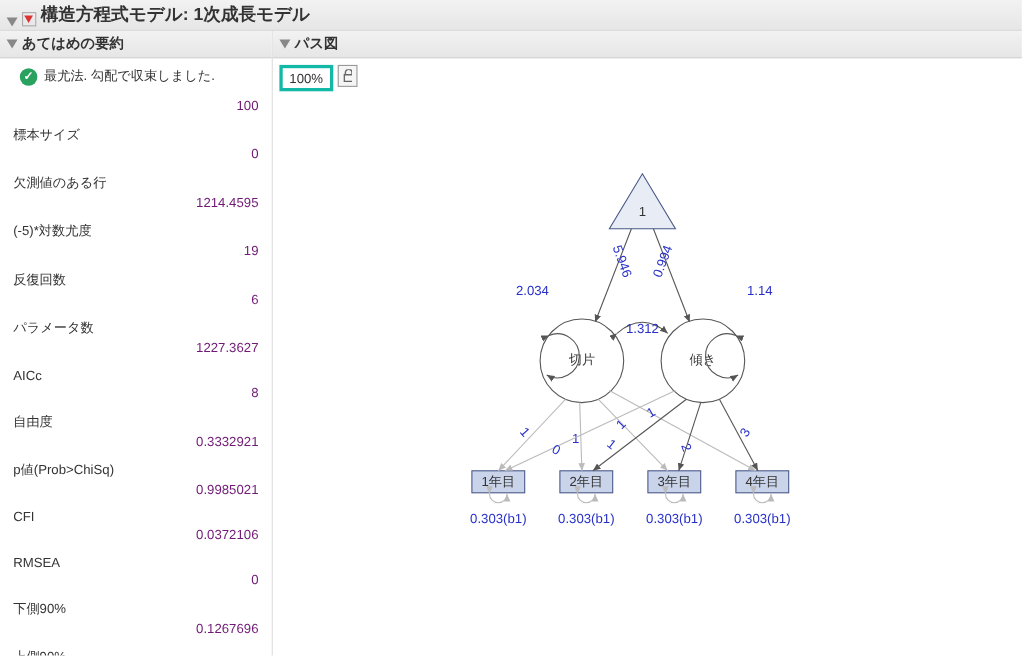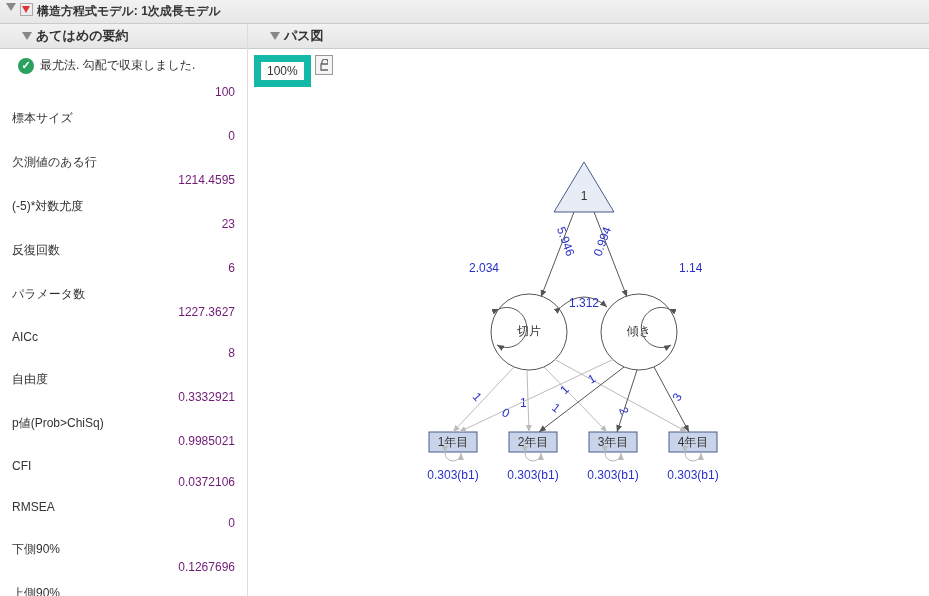--- a/index.html
+++ b/index.html
@@ -10,24 +10,24 @@
     color: #333;
     width: 929px;
     height: 596px;
     overflow: hidden;
   }
   .title-bar {
     background: linear-gradient(#f2f2f2, #e6e6e6);
     border-bottom: 1px solid #ccc;
     padding: 3px 6px;
     display: flex;
-    align-items: flex-start;
+    align-items: flex-end;
     gap: 4px;
     font-weight: bold;
-    font-size: 12px;
+    font-size: 16px;
   }
   .tri {
     width: 0; height: 0;
     border-left: 5px solid transparent;
     border-right: 5px solid transparent;
     border-top: 8px solid #888;
     cursor: pointer;
   }
   .redtri {
     width: 0; height: 0;
@@ -52,21 +52,21 @@
     width: 248px;
     border-right: 1px solid #ddd;
     padding: 0;
   }
   .col-right {
     flex: 1;
   }
   .section-header {
     background: linear-gradient(#f2f2f2, #e6e6e6);
     border-bottom: 1px solid #ccc;
-    padding: 3px 22px;
+    padding: 3px 6px;
     display: flex;
     align-items: center;
     gap: 4px;
     font-weight: bold;
     font-size: 13px;
   }
   .summary-body { padding: 8px 12px; }
   .converge-row { display: flex; align-items: center; gap: 6px; margin-bottom: 10px; margin-left: 6px; }
   .check-icon {
     width: 16px; height: 16px; border-radius: 50%;
@@ -76,21 +76,21 @@
   }
   .stat-table { width: 100%; }
   .stat-row { display: flex; justify-content: space-between; padding: 1px 0; }
   .stat-label { color: #333; margin-top: 25px; }
   .stat-val { color: #701a75; text-align: right; }
   .diagram-area {
     padding: 6px;
     position: relative;
   }
   .zoom-box {
-    border: 7px solid #14b8a6;
+    border: 3px solid #14b8a6;
     padding: 2px 6px;
     display: inline-block;
     background: #fff;
     margin-right: 4px;
   }
   .lock-box {
     border: 1px solid #999;
     padding: 2px 4px;
     display: inline-flex;
     align-items: center;
@@ -136,21 +136,21 @@
         <div class="stat-row">
             <span class="stat-label">欠測値のある行</span>
             <span class="stat-val">0</span>
           </div>
         <div class="stat-row">
             <span class="stat-label">(-5)*対数尤度</span>
             <span class="stat-val">1214.4595</span>
           </div>
         <div class="stat-row">
             <span class="stat-label">反復回数</span>
-            <span class="stat-val">23</span>
+            <span class="stat-val">19</span>
           </div>
         <div class="stat-row">
             <span class="stat-label">パラメータ数</span>
             <span class="stat-val">6</span>
           </div>
         <div class="stat-row">
             <span class="stat-label">AICc</span>
             <span class="stat-val">1227.3627</span>
           </div>
         <div class="stat-row">

